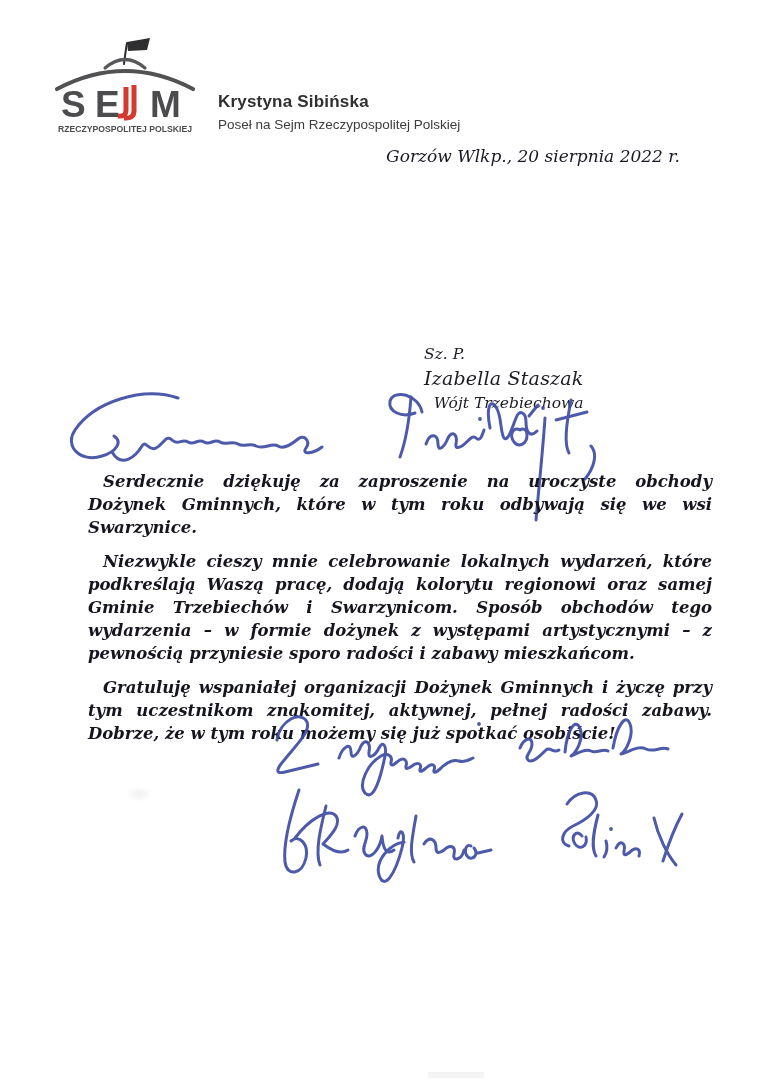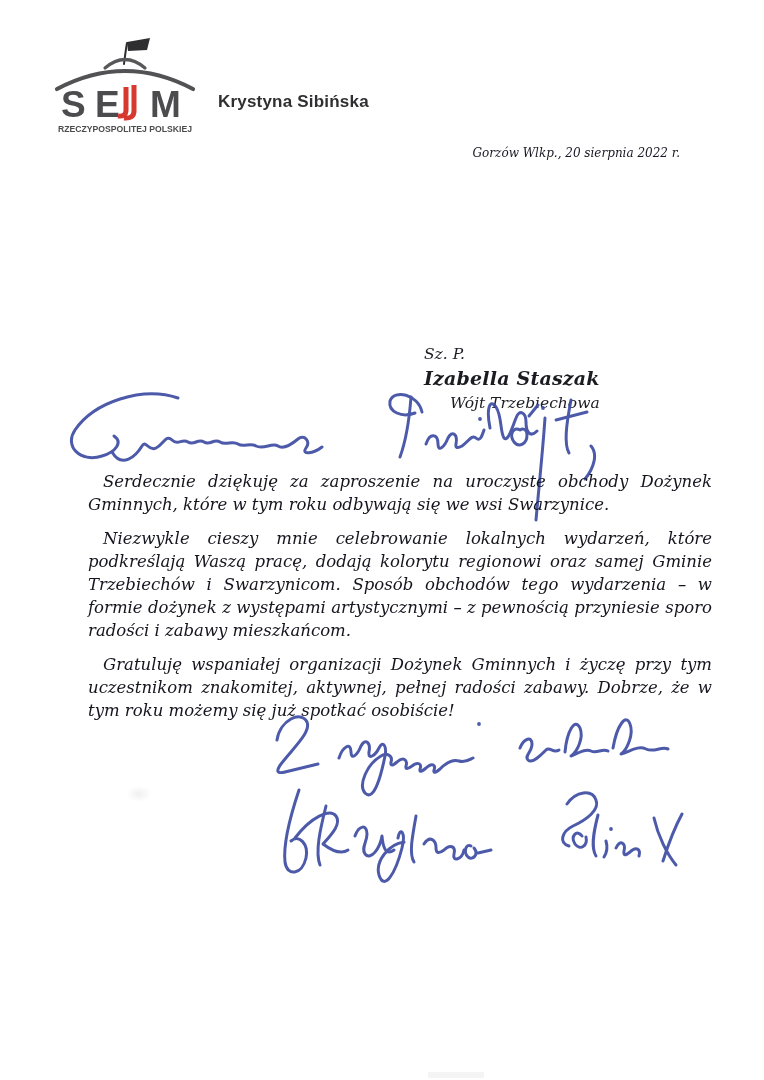--- a/index.html
+++ b/index.html
@@ -15,29 +15,29 @@
     box-shadow:0 0 6px rgba(0,0,0,.35);
   }
   
   .logo{position:absolute;left:54px;top:38px;width:142px;height:98px;}
   .sender{position:absolute;left:218px;top:92px;font-family:"Liberation Sans","DejaVu Sans",sans-serif;}
   .sender .name{font-size:17px;font-weight:bold;color:#303032;letter-spacing:.2px;}
   .sender .role{font-size:13.5px;color:#3c3c3e;margin-top:5px;}
   
   .dateline{
     position:absolute;top:146px;right:84px;
-    font-style:italic;font-size:12px;color:#181824;
+    font-style:italic;font-size:17px;color:#181824;
   }
   
   .recipient{position:absolute;left:424px;top:309px;line-height:1.1;margin-top:37px;}
   .recipient .sz{font-style:italic;font-size:15.5px;}
-  .recipient .rname{font-style:italic;font-weight:bold;font-size:19px;margin-top:5px;letter-spacing:.2px;}
+  .recipient .rname{font-style:italic;font-weight:normal;font-size:19px;margin-top:5px;letter-spacing:.2px;}
   .recipient .rtitle{font-style:italic;font-size:15.5px;margin-top:6px;text-align:right;}
   
-  .body-text{position:absolute;left:88px;top:470px;width:624px;}
+  .body-text{position:absolute;left:88px;top:470px;width:624px;font-weight:bold;}
   .body-text p{
     margin:0 0 11px 0;
     font-style:italic;
     font-size:16.5px;
     line-height:23px;
     text-align:justify;
     text-indent:15px;
     color:#15151f;
   }
   
@@ -79,20 +79,21 @@
         <path d="M80,47 L80,73 Q80,81 70,80" stroke="#d6392e" stroke-width="5" fill="none"></path>
       </g>
       <text x="96" y="79" font-family="Liberation Sans, DejaVu Sans, sans-serif" font-weight="bold" font-size="37" fill="#4c4c4e">M</text>
 
       <text x="4" y="94" font-family="Liberation Sans, DejaVu Sans, sans-serif" font-weight="bold" font-size="9.5" fill="#4c4c4e" textLength="134" lengthAdjust="spacingAndGlyphs">RZECZYPOSPOLITEJ POLSKIEJ</text>
     </svg>
   </div>
 
   <div class="sender">
     <div class="name">Krystyna Sibińska</div>
+    <div class="role">Poseł na Sejm Rzeczypospolitej Polskiej</div>
   </div>
 
   <div class="dateline">Gorzów Wlkp., 20 sierpnia 2022 r.</div>
 
   <div class="recipient">
     <div class="sz">Sz. P.</div>
     <div class="rname">Izabella Staszak</div>
     <div class="rtitle">Wójt Trzebiechowa</div>
   </div>
 

